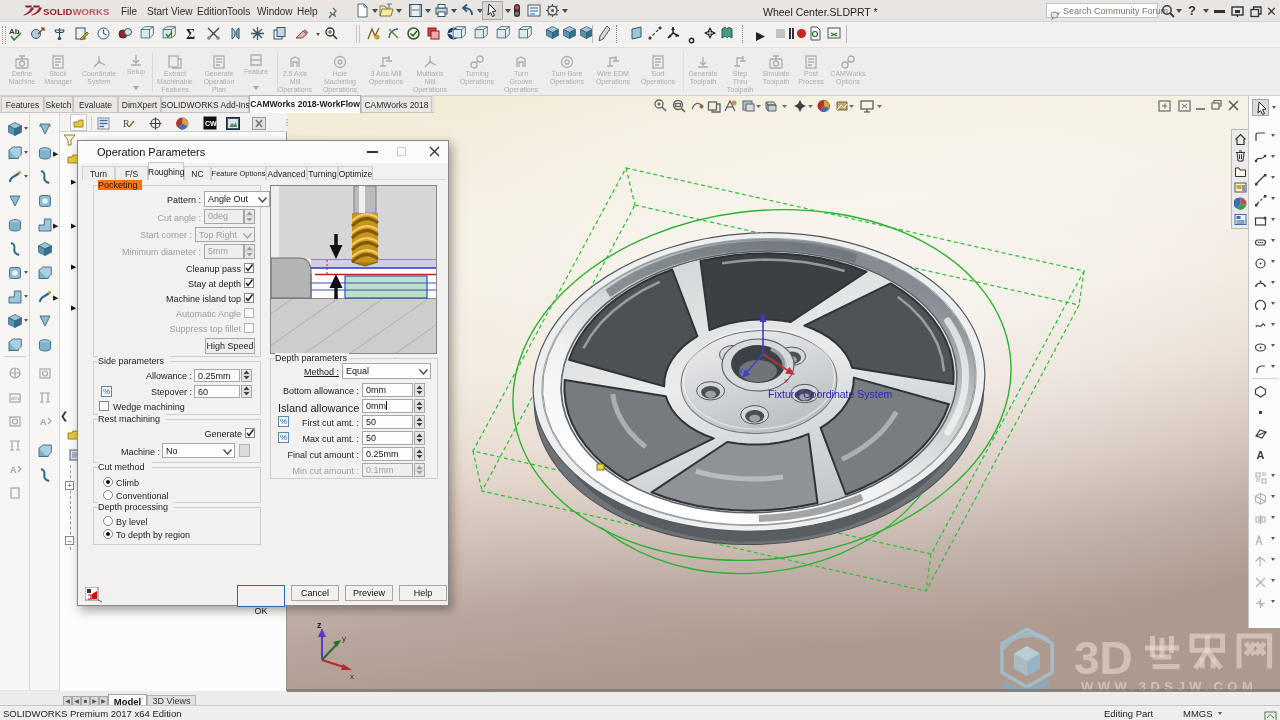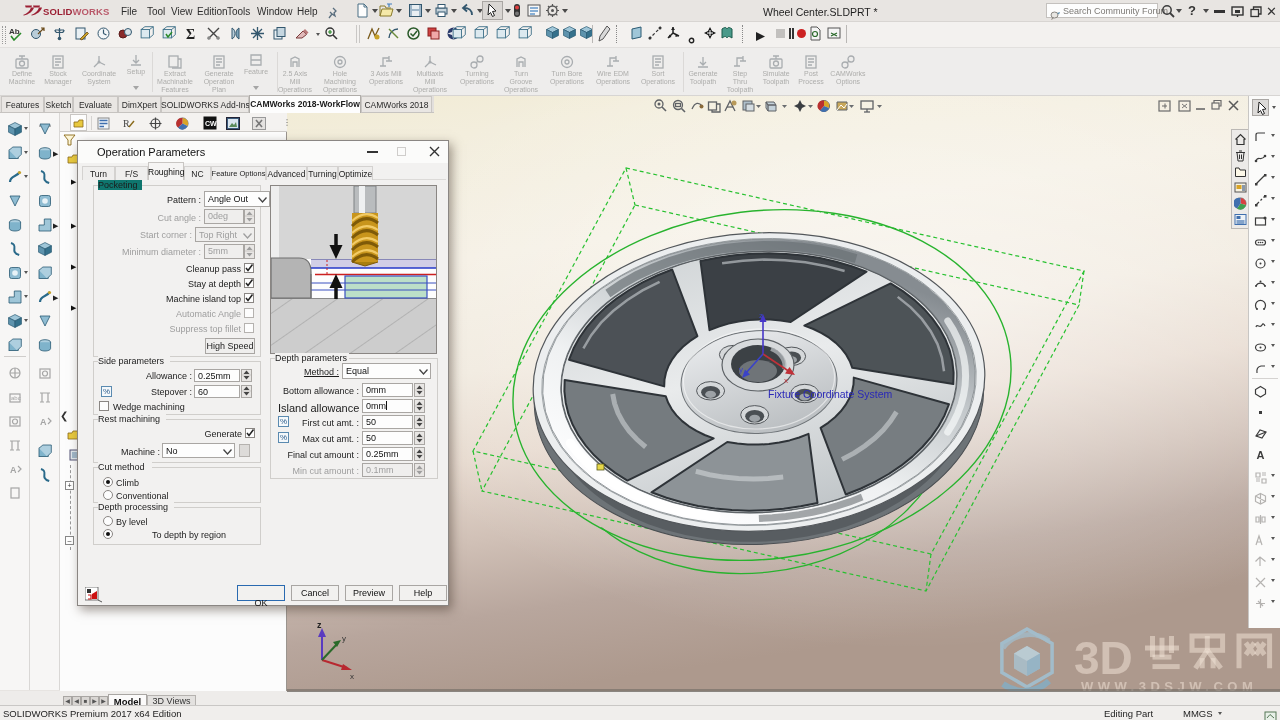--- a/index.html
+++ b/index.html
@@ -223,21 +223,21 @@
   </svg>
 <div style="position:absolute;left:0px;top:0px;width:1280px;height:22px;background:#e8e5e2;border-bottom:1px solid #d8d5d2;"></div>
 <div style="position:absolute;left:22px;top:4px;width:22px;height:14px;"><svg width="22" height="14" viewBox="0 0 22 14" style="">
       <path d="M1 11 C5 9.5 8 7 9 3.5 L12 3.5 C11 7.5 6.5 10.5 2 11.5 Z" fill="#9b1f33"></path>
       <path d="M9 11 C13 9.5 16 7 17 3.5 L20 3.5 C19 7.5 14.5 10.5 10 11.5 Z" fill="#9b1f33"></path>
       <path d="M3 1.5 L10 1.5 L9.3 3.5 L3.7 3.5 Z" fill="#9b1f33"></path>
       <path d="M11 1.5 L18 1.5 L17.3 3.5 L11.7 3.5 Z" fill="#9b1f33"></path>
     </svg></div>
 <div class="t" style="position:absolute;left:43px;top:6px;font-size:9.5px;font-weight:bold;color:#9b1f33;letter-spacing:.1px;">SOLID<span style="color:#b9596a;">WORKS</span></div>
 <div class="t" style="position:absolute;left:121px;top:6px;font-size:10px;color:#2d2d2d;">File</div>
-<div class="t" style="position:absolute;left:147px;top:6px;font-size:10px;color:#2d2d2d;">Tool</div>
+<div class="t" style="position:absolute;left:147px;top:6px;font-size:10px;color:#2d2d2d;">Start</div>
 <div class="t" style="position:absolute;left:171px;top:6px;font-size:10px;color:#2d2d2d;">View</div>
 <div class="t" style="position:absolute;left:197px;top:6px;font-size:10px;color:#2d2d2d;">Edition</div>
 <div class="t" style="position:absolute;left:227px;top:6px;font-size:10px;color:#2d2d2d;">Tools</div>
 <div class="t" style="position:absolute;left:257px;top:6px;font-size:10px;color:#2d2d2d;">Window</div>
 <div class="t" style="position:absolute;left:297px;top:6px;font-size:10px;color:#2d2d2d;">Help</div>
 <div style="position:absolute;left:327px;top:5px;width:12px;height:12px;"><svg width="12" height="12" viewBox="0 0 12 12" style="">
       <path d="M6 1 L9 4 L7 6 L8 9 L5 7 L2 11 M5 7 L3 5 Z" stroke="#5a6e7e" stroke-width="1.3" fill="none"></path>
     </svg></div>
 <div style="position:absolute;left:355px;top:3px;width:15px;height:15px;"><svg width="15" height="15" viewBox="0 0 15 15" style="">
       <path d="M3 1 L9 1 L12 4 L12 14 L3 14 Z" fill="#fdfdfd" stroke="#4a6e84" stroke-width="1"></path>
@@ -850,21 +850,21 @@
     <div style="position:absolute;left:106px;top:28px;width:27px;font-size:8.5px;color:#222;text-align:center;white-space:nowrap;overflow:hidden;">NC</div>
     <div style="position:absolute;left:133px;top:25px;width:55px;height:14px;background:#efeeed;border:1px solid #d4d2d0;border-bottom:none;"></div>
     <div style="position:absolute;left:133px;top:28px;width:55px;font-size:7.5px;color:#222;text-align:center;white-space:nowrap;overflow:hidden;">Feature Options</div>
     <div style="position:absolute;left:188px;top:25px;width:41px;height:14px;background:#efeeed;border:1px solid #d4d2d0;border-bottom:none;"></div>
     <div style="position:absolute;left:188px;top:28px;width:41px;font-size:8.5px;color:#222;text-align:center;white-space:nowrap;overflow:hidden;">Advanced</div>
     <div style="position:absolute;left:229px;top:25px;width:31px;height:14px;background:#efeeed;border:1px solid #d4d2d0;border-bottom:none;"></div>
     <div style="position:absolute;left:229px;top:28px;width:31px;font-size:8.5px;color:#222;text-align:center;white-space:nowrap;overflow:hidden;">Turning</div>
     <div style="position:absolute;left:260px;top:25px;width:35px;height:14px;background:#efeeed;border:1px solid #d4d2d0;border-bottom:none;"></div>
     <div style="position:absolute;left:260px;top:28px;width:35px;font-size:8.5px;color:#222;text-align:center;white-space:nowrap;overflow:hidden;">Optimize</div>
     <div style="position:absolute;left:15px;top:44px;width:168px;height:172px;border:1px solid #d0cecb;"></div>
-    <div style="position:absolute;left:20px;top:39px;width:44px;height:10px;background:#0f766e;font-size:9px;color:#1c1c1c;white-space:nowrap;">Pocketing</div>
+    <div style="position:absolute;left:20px;top:39px;width:44px;height:10px;background:#f97316;font-size:9px;color:#1c1c1c;white-space:nowrap;">Pocketing</div>
     <div style="position:absolute;left:40px;top:54px;width:83px;font-size:9px;color:#1c1c1c;text-align:right;white-space:nowrap;">Pattern :</div>
     <div style="position:absolute;left:126px;top:50px;width:66px;height:16px;background:#fdfdfd;border:1px solid #a9a6a3;font-size:9px;color:#111;padding:2px 0 0 3px;">Angle Out</div>
     <svg width="9" height="6" viewBox="0 0 9 6" style="position:absolute;left:180px;top:56.0px;">
       <path d="M0.5 0.5 L4.5 5 L8.5 0.5" fill="none" stroke="#444" stroke-width="1.3"></path>
     </svg>
     <div style="position:absolute;left:40px;top:72px;width:83px;font-size:9px;color:#9e9e9e;text-align:right;white-space:nowrap;">Cut angle :</div>
     <div style="position:absolute;left:126px;top:68px;width:40px;height:15px;background:#efeeed;border:1px solid #a9a6a3;font-size:9px;color:#9e9e9e;padding:1px 0 0 3px;">0deg</div>
     <div style="position:absolute;left:166px;top:68px;width:11px;height:15px;background:#e8e6e4;border:1px solid #a9a6a3;"></div>
     <svg width="11" height="15" viewBox="0 0 11 15" style="position:absolute;left:166px;top:68px;">
       <path d="M5.5 2.5 l3 3.4 l-6 0 Z" fill="#9e9e9e"></path>
@@ -944,21 +944,21 @@
     <div style="position:absolute;left:28px;top:339px;width:4px;height:4px;background:#111;border-radius:50%;"></div>
     <div style="position:absolute;left:38px;top:337px;width:70px;font-size:9px;color:#1c1c1c;text-align:left;white-space:nowrap;">Climb</div>
     <div style="position:absolute;left:25px;top:349px;width:10px;height:10px;background:#fdfdfd;border:1px solid #8a8683;border-radius:50%;"></div>
     <div style="position:absolute;left:38px;top:350px;width:90px;font-size:9px;color:#1c1c1c;text-align:left;white-space:nowrap;">Conventional</div>
     <div style="position:absolute;left:15px;top:366px;width:168px;height:38px;border:1px solid #d0cecb;"></div>
     <div style="position:absolute;left:20px;top:361px;width:76px;height:10px;background:#f2f1f0;font-size:9px;color:#1c1c1c;white-space:nowrap;">Depth processing</div>
     <div style="position:absolute;left:25px;top:375px;width:10px;height:10px;background:#fdfdfd;border:1px solid #8a8683;border-radius:50%;"></div>
     <div style="position:absolute;left:38px;top:376px;width:70px;font-size:9px;color:#1c1c1c;text-align:left;white-space:nowrap;">By level</div>
     <div style="position:absolute;left:25px;top:388px;width:10px;height:10px;background:#fdfdfd;border:1px solid #8a8683;border-radius:50%;"></div>
     <div style="position:absolute;left:28px;top:391px;width:4px;height:4px;background:#111;border-radius:50%;"></div>
-    <div style="position:absolute;left:38px;top:389px;width:110px;font-size:9px;color:#1c1c1c;text-align:right;white-space:nowrap;">To depth by region</div>
+    <div style="position:absolute;left:38px;top:389px;width:110px;font-size:9px;color:#1c1c1c;text-align:left;white-space:nowrap;">To depth by region</div>
     <div style="position:absolute;left:192px;top:44px;width:167px;height:169px;background:#fdfdfd;border:1px solid #8a8683;"></div>
     <svg width="165" height="167" viewBox="0 0 165 167" style="position:absolute;left:193px;top:45px;">
       <rect x="0" y="0" width="165" height="73" fill="#d6d6d6"></rect>
       <rect x="0" y="0" width="8" height="73" fill="#eeeeee"></rect>
       <defs>
         <pattern id="hatch" width="26" height="26" patternUnits="userSpaceOnUse" patternTransform="rotate(55)">
           <rect width="26" height="26" fill="#cdcdcd"></rect>
           <line x1="0" y1="0" x2="0" y2="26" stroke="#ababab" stroke-width="1.6"></line>
         </pattern>
       </defs>
@@ -1041,21 +1041,21 @@
       <line x1="1" y1="7" x2="10" y2="7" stroke="#c9c6c3"></line>
     </svg>
     <div style="position:absolute;left:200px;top:325px;width:81px;font-size:9px;color:#9e9e9e;text-align:right;white-space:nowrap;">Min cut amount :</div>
     <div style="position:absolute;left:284px;top:322px;width:51px;height:14px;background:#efeeed;border:1px solid #a9a6a3;font-size:9px;color:#9e9e9e;padding:1px 0 0 3px;">0.1mm</div>
     <div style="position:absolute;left:336px;top:322px;width:11px;height:14px;background:#e8e6e4;border:1px solid #a9a6a3;"></div>
     <svg width="11" height="14" viewBox="0 0 11 14" style="position:absolute;left:336px;top:322px;">
       <path d="M5.5 2.5 l3 3.4 l-6 0 Z" fill="#9e9e9e"></path>
       <path d="M5.5 11.5 l3 -3.4 l-6 0 Z" fill="#9e9e9e"></path>
       <line x1="1" y1="7" x2="10" y2="7" stroke="#c9c6c3"></line>
     </svg>
-    <div style="position:absolute;left:159px;top:444px;width:48px;height:16px;background:#f2f1ef;border:1px solid #2a6ab0;font-size:9px;color:#111;text-align:center;padding-top:12px;">OK</div>
+    <div style="position:absolute;left:159px;top:444px;width:48px;height:16px;background:#f2f1ef;border:1px solid #2a6ab0;font-size:9px;color:#111;text-align:center;padding-top:20px;">OK</div>
     <div style="position:absolute;left:213px;top:444px;width:48px;height:16px;background:#f2f1ef;border:1px solid #a9a6a3;font-size:9px;color:#111;text-align:center;padding-top:2px;">Cancel</div>
     <div style="position:absolute;left:267px;top:444px;width:48px;height:16px;background:#f2f1ef;border:1px solid #a9a6a3;font-size:9px;color:#111;text-align:center;padding-top:2px;">Preview</div>
     <div style="position:absolute;left:321px;top:444px;width:48px;height:16px;background:#f2f1ef;border:1px solid #a9a6a3;font-size:9px;color:#111;text-align:center;padding-top:2px;">Help</div>
     <svg width="18" height="16" viewBox="0 0 18 16" style="position:absolute;left:7px;top:446px;">
       <rect x="0" y="0" width="13" height="13" fill="#fff" stroke="#555" stroke-width="0.8"></rect>
       <path d="M2 2 L6 2 L6 6 L2 6 Z" fill="#333"></path>
       <path d="M7 7 L12 4 L12 12 L7 12 Z" fill="#cc1111"></path>
       <path d="M3 8 L6 8 L6 12 L3 12" fill="none" stroke="#cc1111" stroke-width="1.2"></path>
       <line x1="13" y1="13" x2="17" y2="15" stroke="#555"></line>
     </svg>

